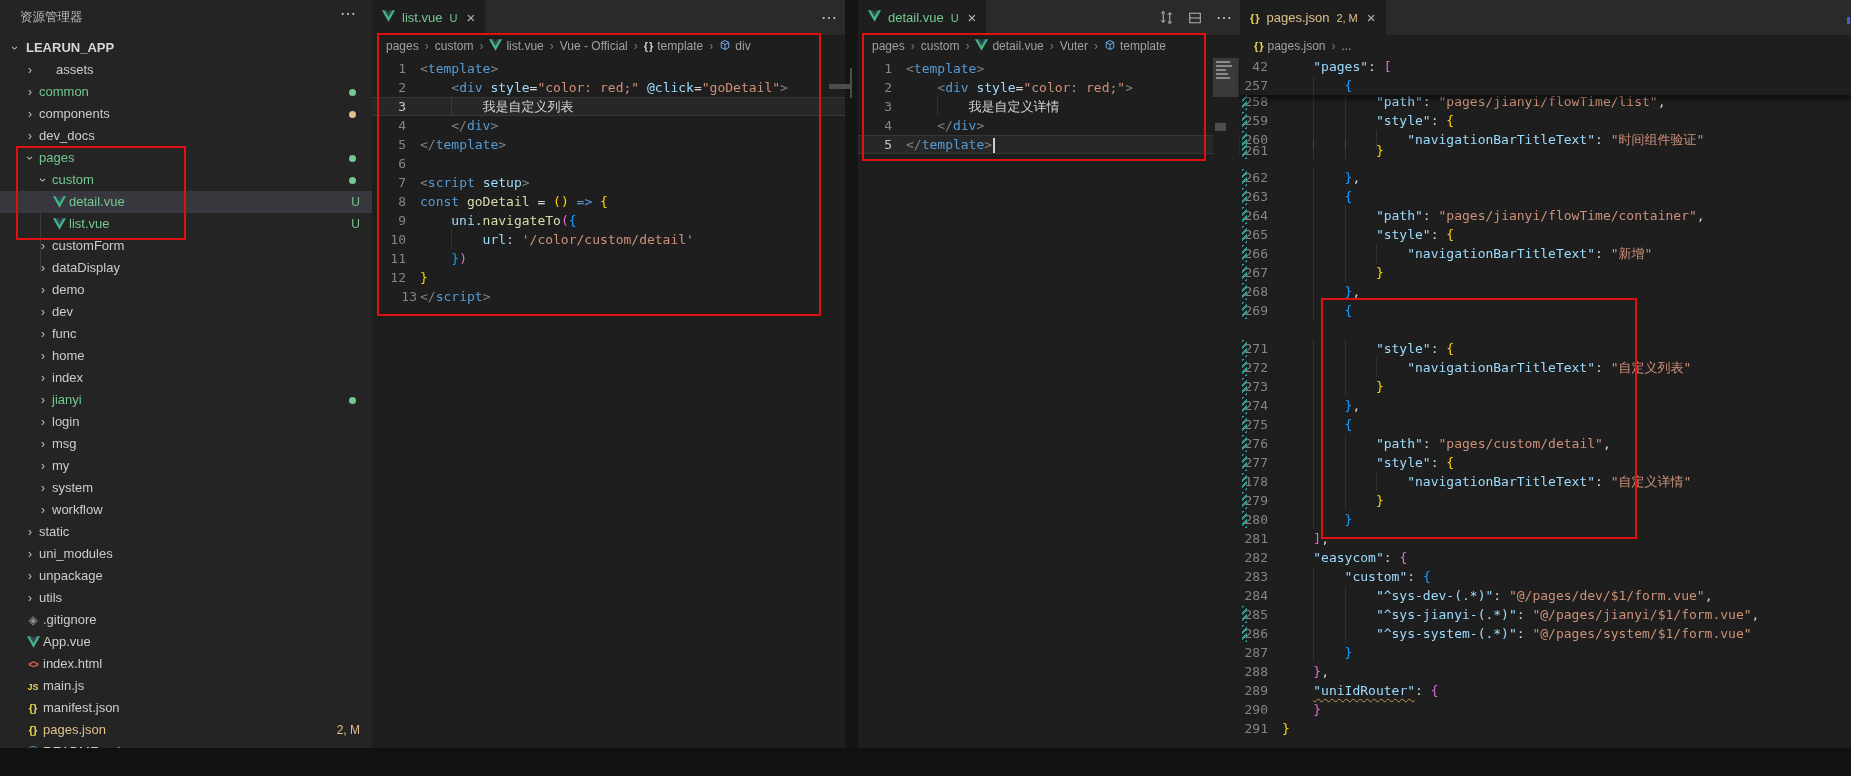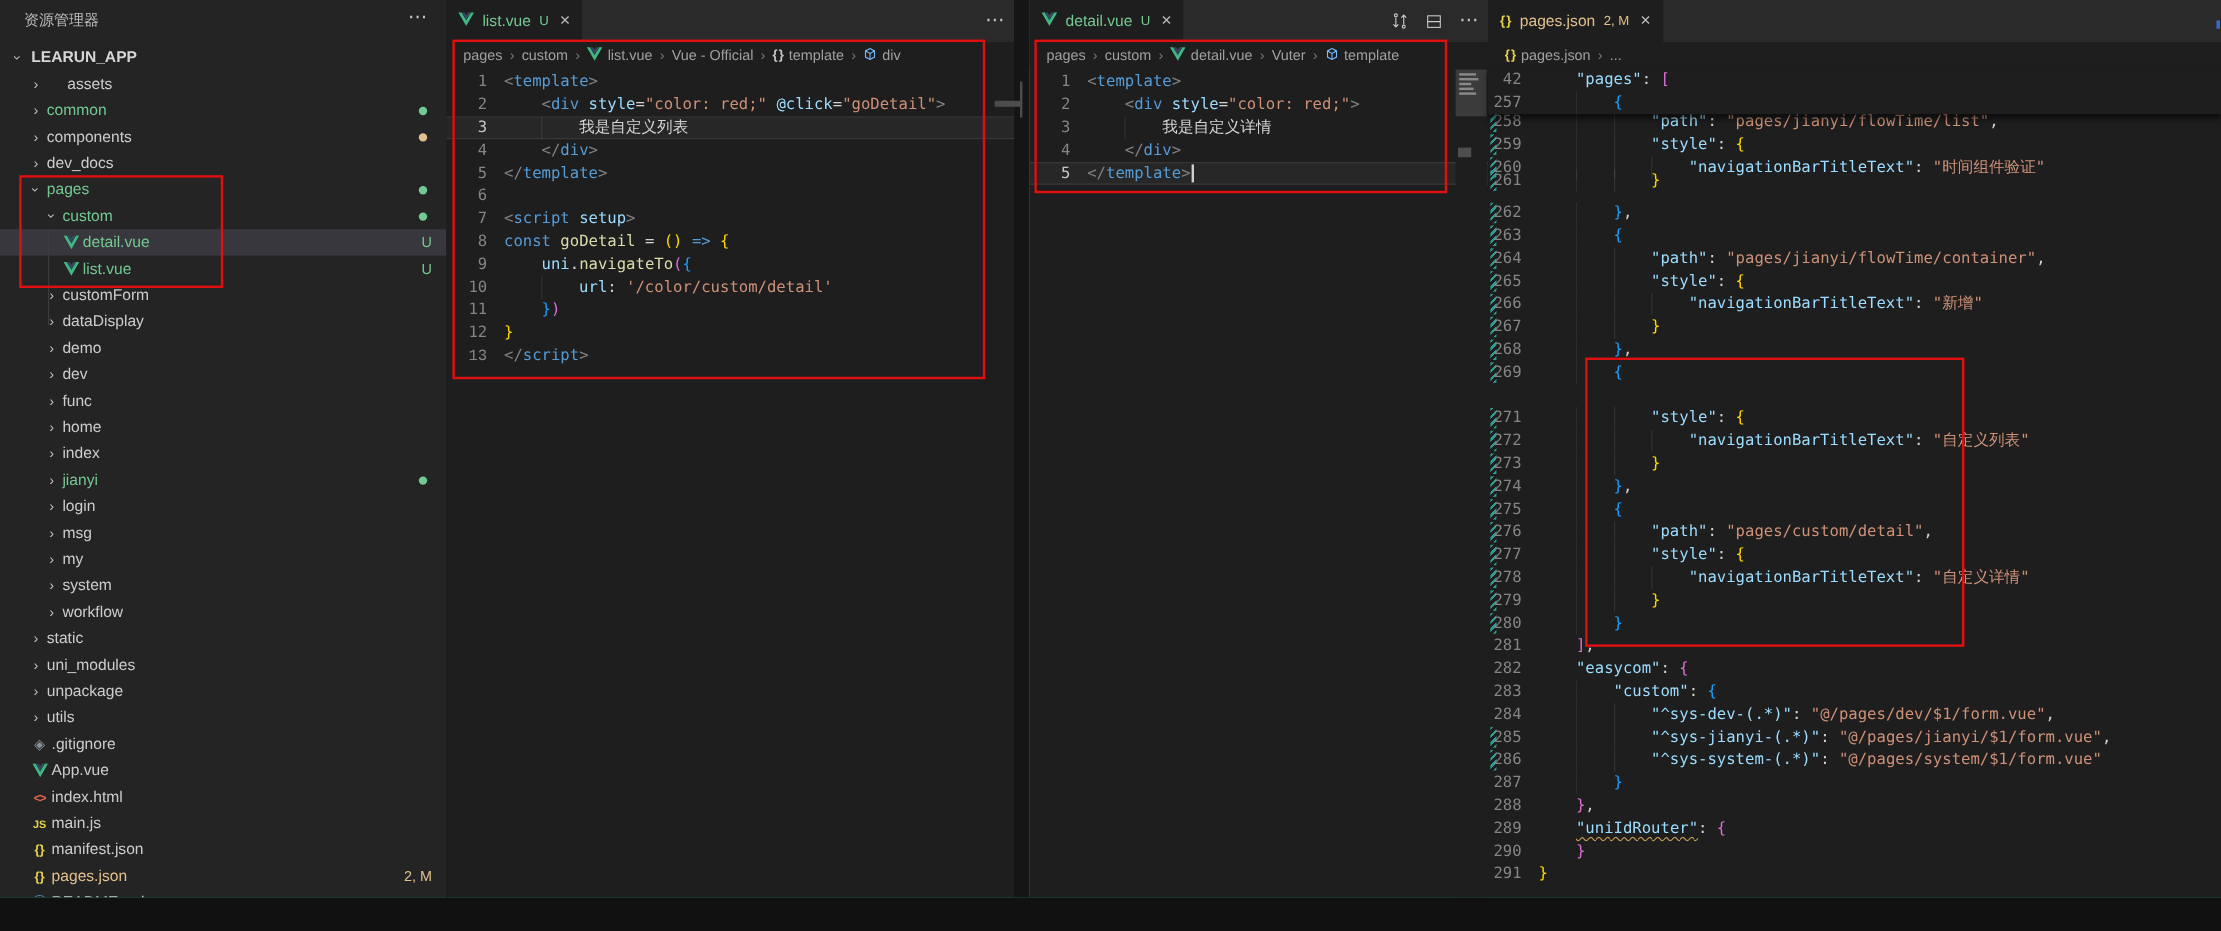--- a/index.html
+++ b/index.html
@@ -1,16 +1,16 @@
 <!DOCTYPE html>
 <html><head>
 <meta charset="utf-8">
 <style>
   html,body{margin:0;padding:0;background:#111;}
-  .app{position:relative;width:1851px;height:748px;background:#14b8a6;overflow:hidden;
+  .app{position:relative;width:1851px;height:748px;background:#ef4444;overflow:hidden;
        font-family:"Liberation Sans",sans-serif;color:#cccccc;font-size:13px;}
   
   .sidebar{position:absolute;left:0;top:0;width:372px;height:776px;background:#242425;border-right:1px solid #181818;}
   .sb-title-row{position:absolute;left:0;top:0;width:100%;height:33px;}
   .sb-title{position:absolute;left:20px;top:9px;font-size:12.5px;color:#bcbcbc;}
   .sb-more{position:absolute;right:16px;top:4px;font-size:16px;color:#c5c5c5;cursor:pointer;}
   .tree{position:absolute;left:0;top:37px;width:372px;}
   .trow{position:absolute;left:0;width:372px;height:22px;line-height:22px;white-space:nowrap;}
   .trow.sel{background:#37373d;}
   .chev{position:absolute;top:0;width:14px;color:#c0c0c0;font-size:12px;text-align:center;}
@@ -347,21 +347,21 @@
         </div>
         <div class="cl" style="top: 192px;">
           <span class="ln" style="width: 34px; left: 0px;">11</span>
           <span class="ct" style="left: 48px;"><span class="ind0">    </span><span class="tk b3">}</span><span class="tk b2">)</span></span>
         </div>
         <div class="cl" style="top: 211px;">
           <span class="ln" style="width: 34px; left: 0px;">12</span>
           <span class="ct" style="left: 48px;"><span class="tk b1">}</span></span>
         </div>
         <div class="cl" style="top: 230px;">
-          <span class="ln" style="width: 34px; left: 0px; font-family: Liberation Mono, monospace;">13</span>
+          <span class="ln" style="width: 34px; left: 11px;">13</span>
           <span class="ct" style="left: 48px;"><span class="tk p">&lt;/</span><span class="tk tag">script</span><span class="tk p">&gt;</span></span>
         </div>
       </div>
     <div class="e1dash"></div>
     <div class="e1bar"></div>
   </section>
 
   <section class="group" id="g2">
     <div class="tabbar">
       <div class="tab" style="left: 0px;">
@@ -560,21 +560,21 @@
           <span class="ln" style="width: 28px; left: 0px;">276</span>
           <span class="ct" style="left: 42px;"><span class="ind0">    </span><span class="ind">    </span><span class="ind">    </span><span class="tk attr">"path"</span><span class="tk o">: </span><span class="tk str">"pages/custom/detail"</span><span class="tk o">,</span></span>
         </div>
         <div class="cl" style="top: 396px;">
           <div class="mod"></div>
           <span class="ln" style="width: 28px; left: 0px;">277</span>
           <span class="ct" style="left: 42px;"><span class="ind0">    </span><span class="ind">    </span><span class="ind">    </span><span class="tk attr">"style"</span><span class="tk o">: </span><span class="tk b1">{</span></span>
         </div>
         <div class="cl" style="top: 415px;">
           <div class="mod"></div>
-          <span class="ln" style="width: 28px; left: 0px;">278</span>
+          <span class="ln" style="width: 28px; left: 0px;">178</span>
           <span class="ct" style="left: 42px;"><span class="ind0">    </span><span class="ind">    </span><span class="ind">    </span><span class="ind">    </span><span class="tk attr">"navigationBarTitleText"</span><span class="tk o">: </span><span class="tk str">"自定义详情"</span></span>
         </div>
         <div class="cl" style="top: 434px;">
           <div class="mod"></div>
           <span class="ln" style="width: 28px; left: 0px;">279</span>
           <span class="ct" style="left: 42px;"><span class="ind0">    </span><span class="ind">    </span><span class="ind">    </span><span class="tk b1">}</span></span>
         </div>
         <div class="cl" style="top: 453px;">
           <div class="mod"></div>
           <span class="ln" style="width: 28px; left: 0px;">280</span>

